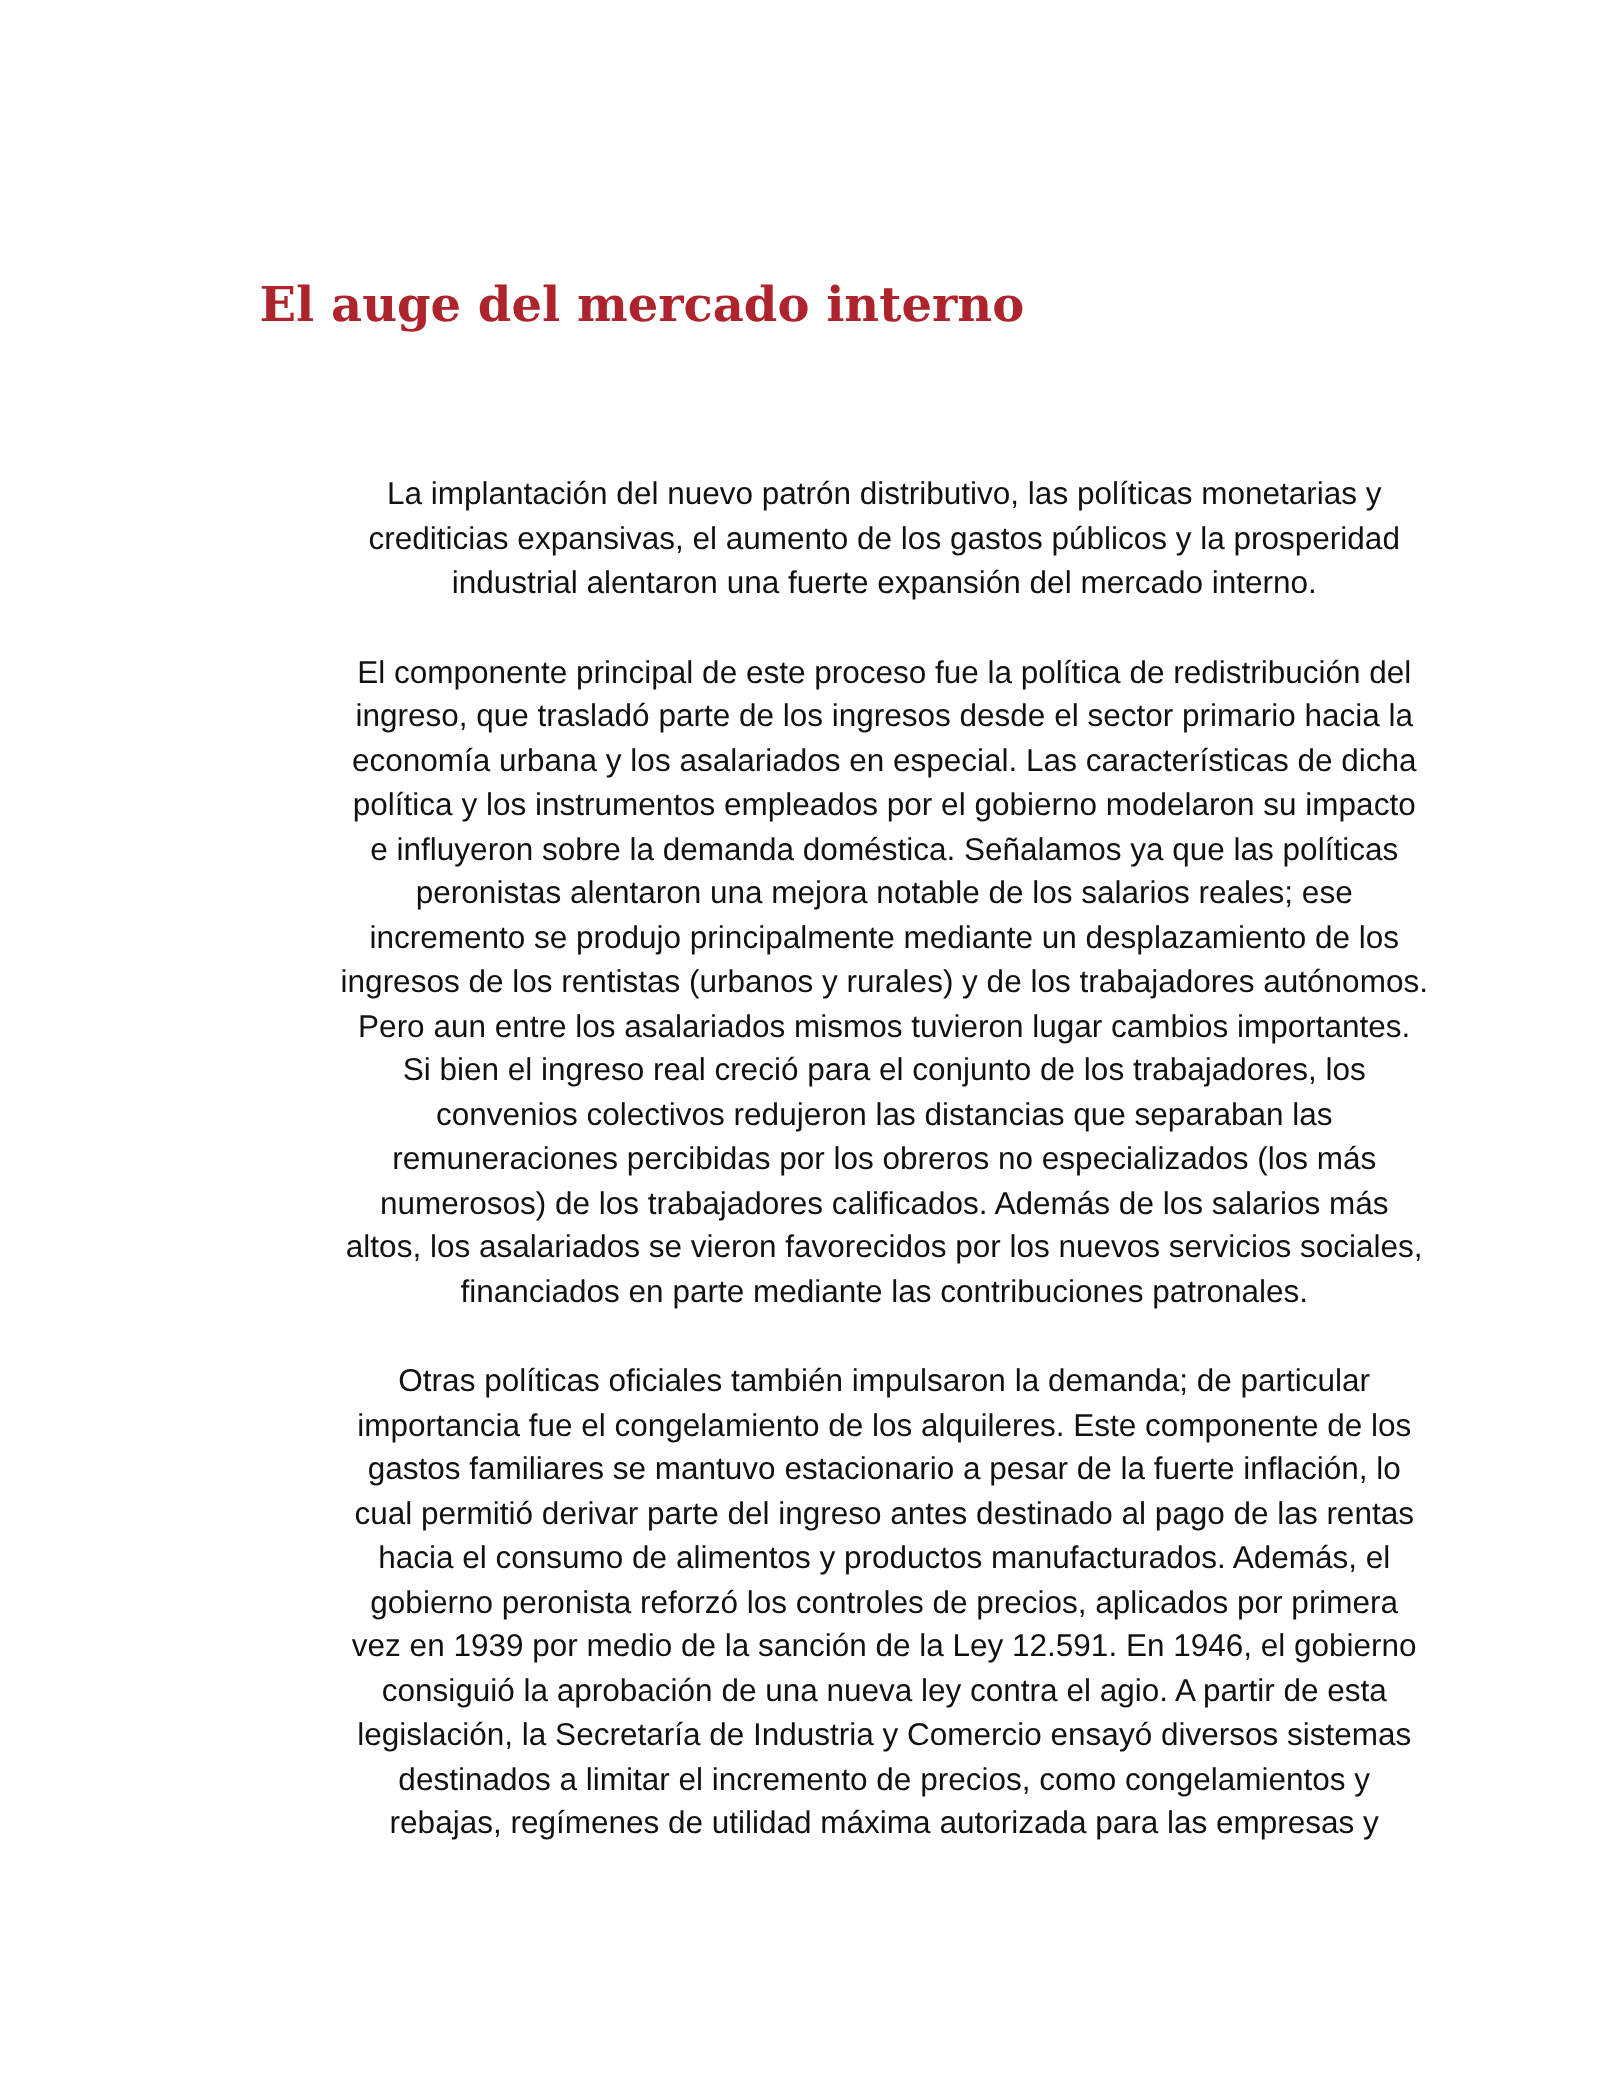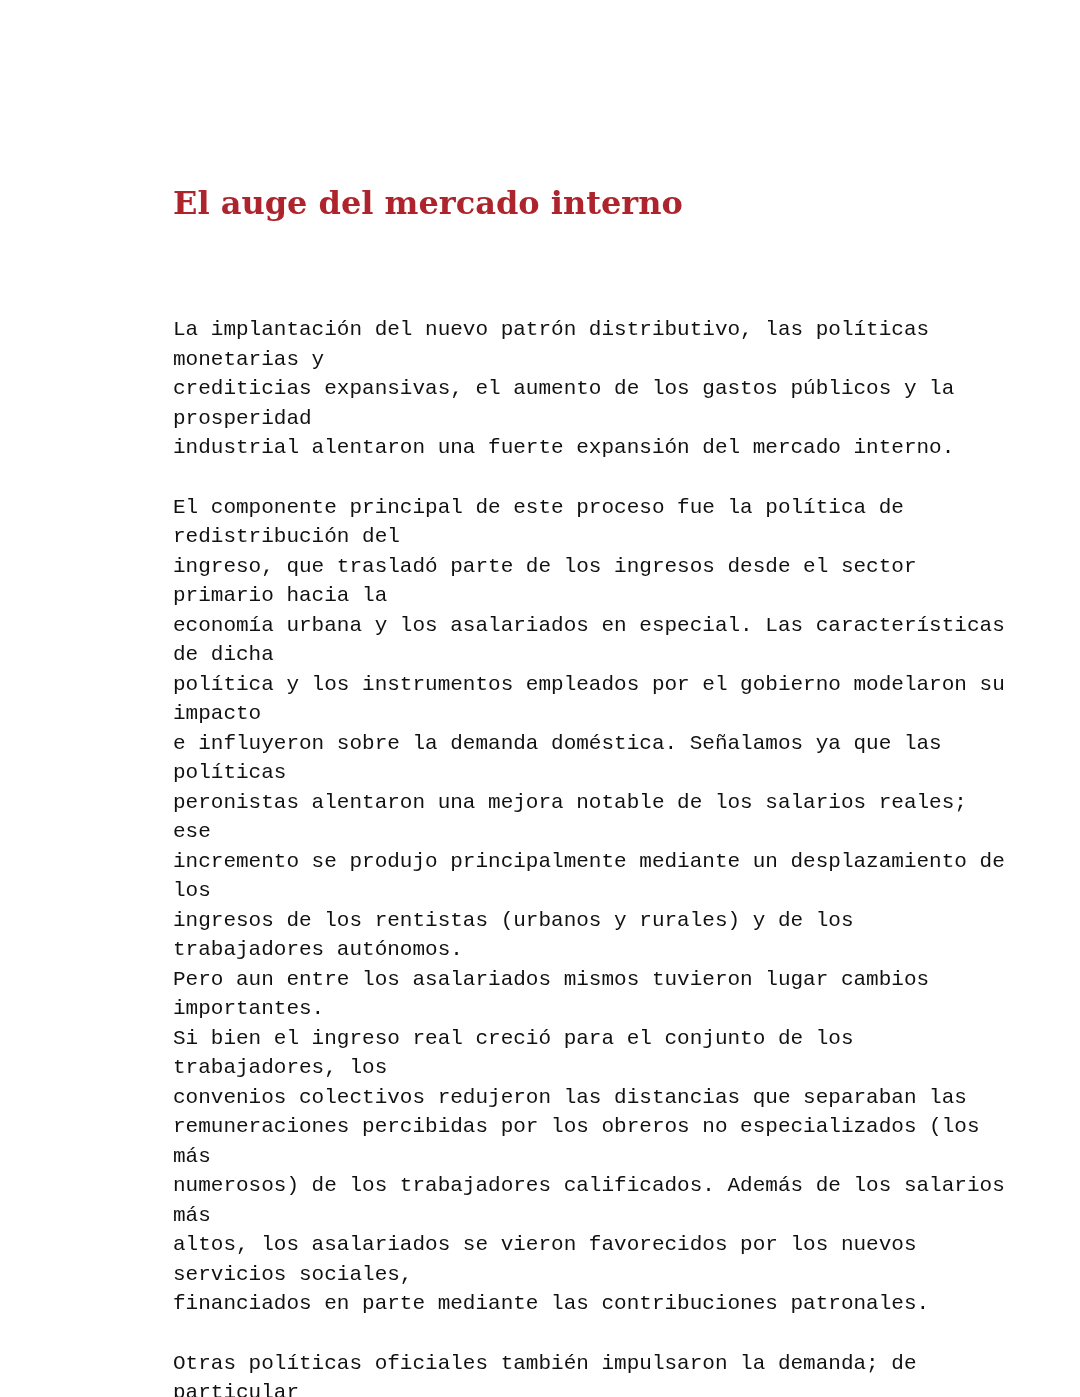--- a/index.html
+++ b/index.html
@@ -20,26 +20,27 @@
     margin-left: 36px;
   }
   .title {
     font-family: "DejaVu Serif", "Liberation Serif", serif;
     font-weight: bold;
     font-size: 32px;
     line-height: 1.25;
     margin: 0 0 92px 0;
   }
   .para {
-    font-family: Liberation Mono, monospace;
+    font-family: Liberation Sans, sans-serif;
     font-size: 21px;
     line-height: 29.5px;
     margin: 0 0 30px 0;
     width: 833px;
     white-space: pre-line; 
+    text-align: center;
   }
 </style>
 </head>
 <body>
 
 <div class="page">
   <h1 class="title" style="color: rgb(174, 36, 44);">El auge del mercado interno</h1>
 
   <p class="para">La implantación del nuevo patrón distributivo, las políticas monetarias y
 crediticias expansivas, el aumento de los gastos públicos y la prosperidad

